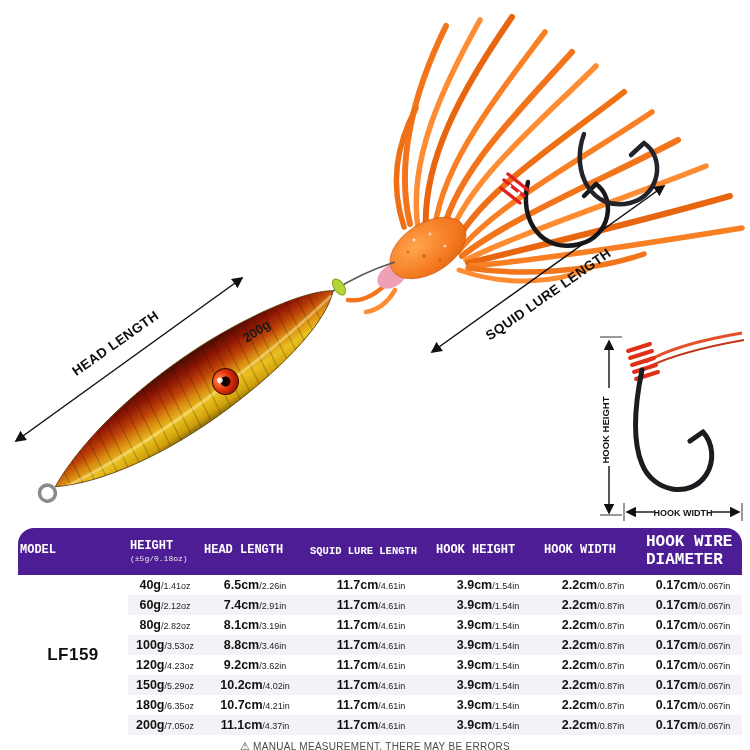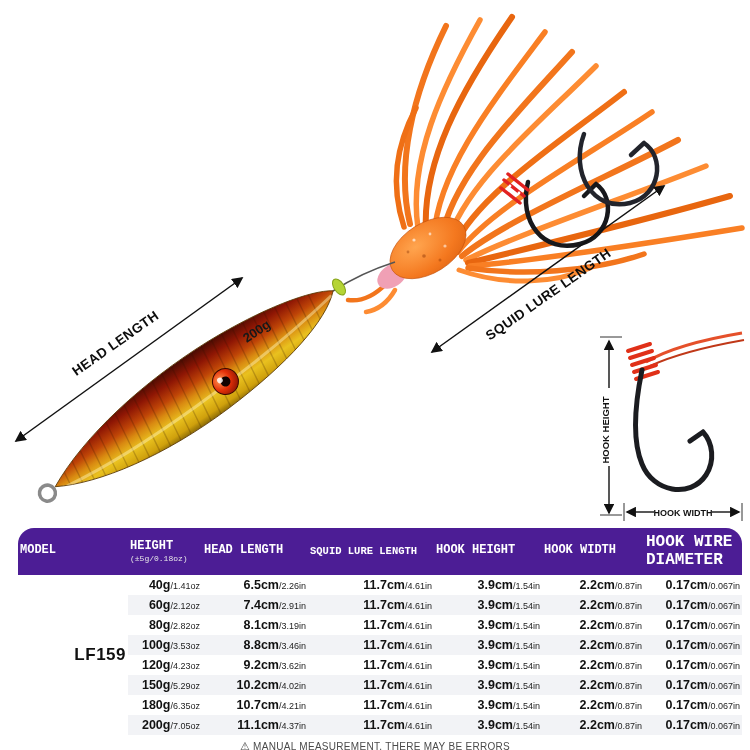--- a/index.html
+++ b/index.html
@@ -14,21 +14,21 @@
   thead th {
     background: #4c1d95; color: #fff; font-weight: bold; font-size: 12px;
     padding: 5px 2px; text-align: left; vertical-align: middle; line-height: 1.15; font-family: Liberation Mono, monospace;
   }
   thead th:first-child { border-top-left-radius: 16px; }
   thead th:last-child { border-top-right-radius: 16px; }
   .h-sub { display: block; font-size: 8px; font-weight: normal; color: #e8e8e8; }
   .h-line { display: block; }
   .th-squid { font-size: 10.5px; }
   .th-wire { font-size: 16px; }
-  tbody td { text-align: right; padding: 3px 2px; font-size: 12px; color: #111; white-space: nowrap; }
+  tbody td { text-align: center; padding: 3px 2px; font-size: 12px; color: #111; white-space: nowrap; }
   tbody tr:nth-child(even) td { background: #f2f3f6; }
   td.model-cell { background: #ffffff; font-size: 17px; font-weight: bold; letter-spacing: 0.5px; }
   tbody tr:nth-child(even) td.model-cell { background: #ffffff; }
   .cell-main { font-weight: bold; font-size: 12.5px; }
   .cell-sub { font-size: 9px; color: #222; }
   .footer { text-align: center; font-size: 10px; color: #4a4a4a; padding-top: 5px; letter-spacing: 0.3px; }
   .footer .warn { font-size: 11px; margin-right: 3px; }
 </style>
 </head>
 <body>

